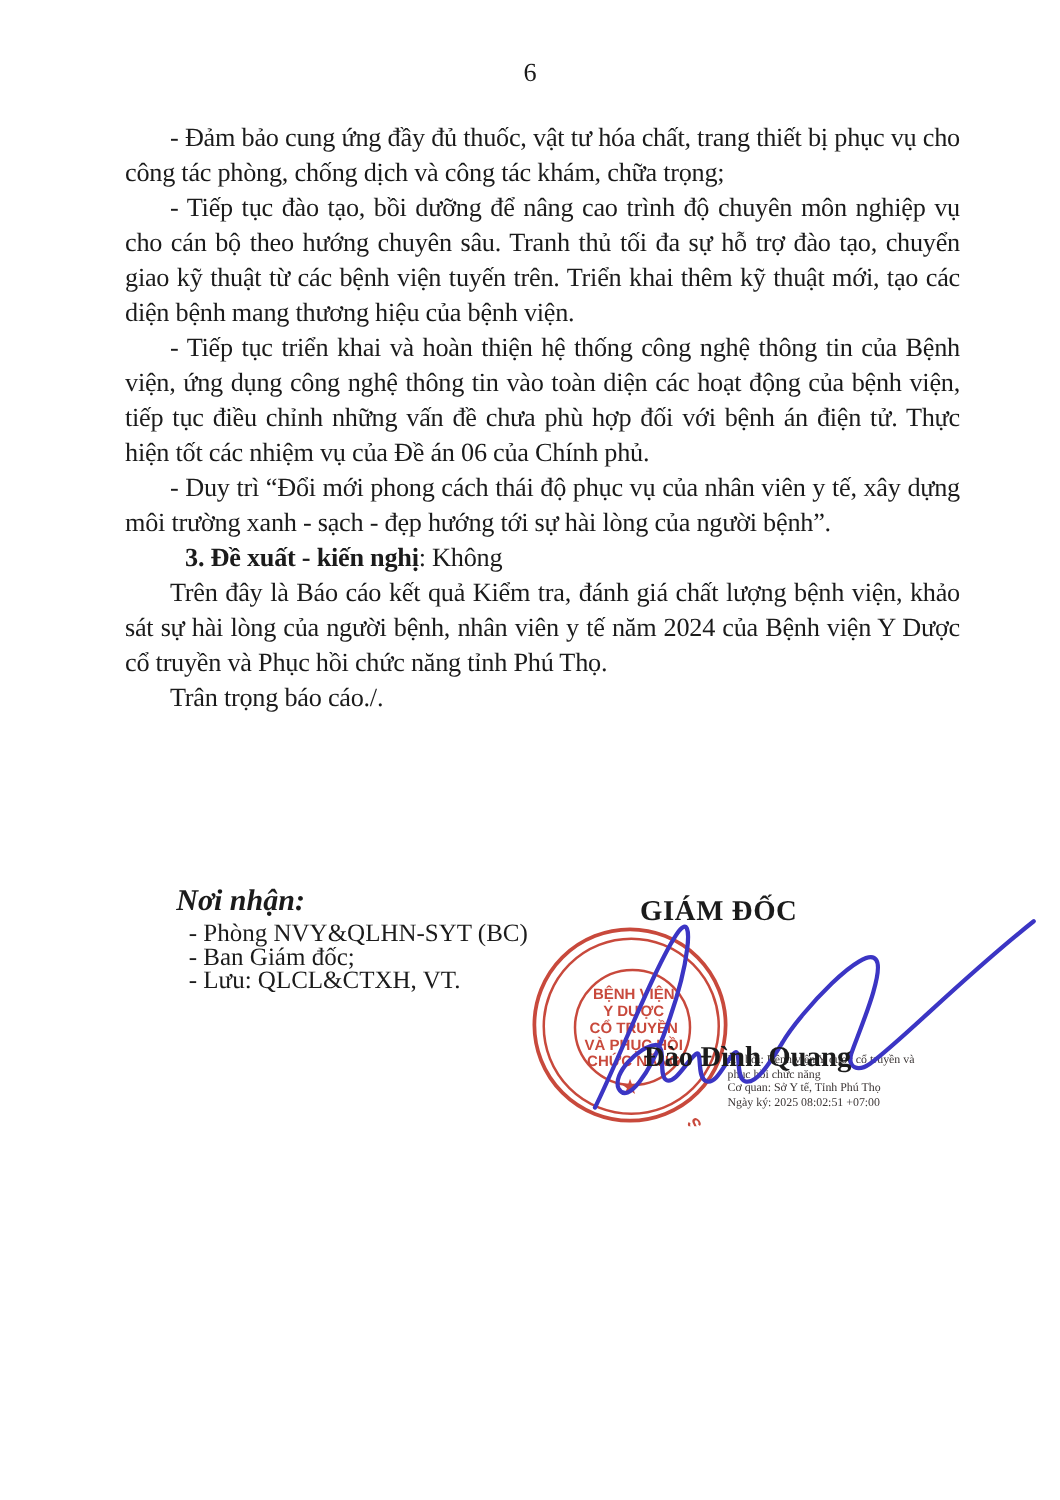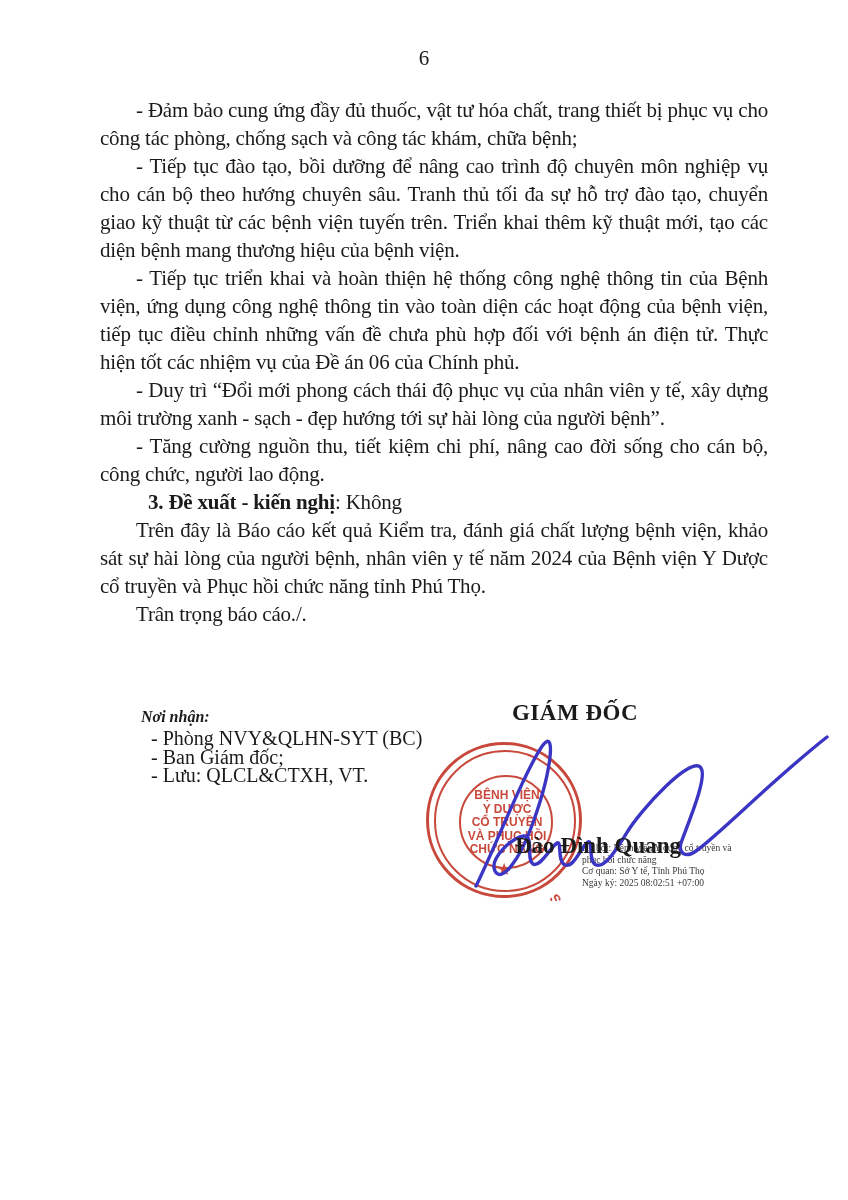--- a/index.html
+++ b/index.html
@@ -8,24 +8,24 @@
 
   .page-number { position:absolute; top:46px; left:0; width:848px; text-align:center;
                  font-size:21px; }
 
   .body-text { position:absolute; left:100px; top:96px; width:668px;
                font-size:21px; line-height:28px; text-align:justify; letter-spacing:-0.2px; }
   .para { text-indent:36px; margin:0; }
   .para b { font-weight:bold;margin-left:12px; }
 
   .recipients { position:absolute; left:141px; top:708px; width:300px; }
-  .recipients-label { font-weight:bold; font-style:italic; font-size:16px; margin-bottom:3px; }
+  .recipients-label { font-weight:bold; font-style:italic; font-size:24px; margin-bottom:3px; }
   .recipient-item { font-size:20px; line-height:18.5px; padding-left:10px; }
 
-  .sig-title { position:absolute; left:430px; top:700px; width:290px; text-align:center;
+  .sig-title { position:absolute; left:430px; top:716px; width:290px; text-align:center;
                font-weight:bold; font-size:23px; letter-spacing:0.5px; }
 
   
   .seal { position:absolute; left:426px; top:742px; width:156px; height:156px;
           border:3px solid #c43a2c; border-radius:50%; z-index:2; opacity:0.92; }
   .seal-ring2 { position:absolute; left:5px; top:5px; width:142px; height:142px;
                 border:2px solid #c43a2c; border-radius:50%; }
   .seal-inner { position:absolute; left:30px; top:30px; width:94px; height:94px;
                 border:2.5px solid #c43a2c; border-radius:50%; }
   .seal-center { position:absolute; left:0; top:44px; width:156px; text-align:center;
@@ -44,25 +44,24 @@
                  font-size:9.5px; line-height:11.5px; color:#3a3434; }
   .signer-name { position:absolute; left:478px; top:833px; width:240px; text-align:center;
                  font-weight:bold; font-size:23px; z-index:5; }
 </style>
 </head>
 <body>
 
 <div class="page-number">6</div>
 
 <div class="body-text">
-  <p class="para"><span>- Đảm bảo cung ứng đầy đủ thuốc, vật tư hóa chất, trang thiết bị phục vụ cho công tác phòng, chống sạch và công tác khám, chữa bệnh;</span></p>
+  <p class="para"><span>- Đảm bảo cung ứng đầy đủ thuốc, vật tư hóa chất, trang thiết bị phục vụ cho công tác phòng, chống dịch và công tác khám, chữa trọng;</span></p>
   <p class="para"><span>- Tiếp tục đào tạo, bồi dưỡng để nâng cao trình độ chuyên môn nghiệp vụ cho cán bộ theo hướng chuyên sâu. Tranh thủ tối đa sự hỗ trợ đào tạo, chuyển giao kỹ thuật từ các bệnh viện tuyến trên. Triển khai thêm kỹ thuật mới, tạo các diện bệnh mang thương hiệu của bệnh viện.</span></p>
   <p class="para"><span>- Tiếp tục triển khai và hoàn thiện hệ thống công nghệ thông tin của Bệnh viện, ứng dụng công nghệ thông tin vào toàn diện các hoạt động của bệnh viện, tiếp tục điều chỉnh những vấn đề chưa phù hợp đối với bệnh án điện tử. Thực hiện tốt các nhiệm vụ của Đề án 06 của Chính phủ.</span></p>
   <p class="para"><span>- Duy trì “Đổi mới phong cách thái độ phục vụ của nhân viên y tế, xây dựng môi trường xanh - sạch - đẹp hướng tới sự hài lòng của người bệnh”.</span></p>
-  <p class="para"><span>- Tăng cường nguồn thu, tiết kiệm chi phí, nâng cao đời sống cho cán bộ, công chức, người lao động.</span></p>
   <p class="para"><b>3. Đề xuất - kiến nghị</b><span>: Không</span></p>
   <p class="para"><span>Trên đây là Báo cáo kết quả Kiểm tra, đánh giá chất lượng bệnh viện, khảo sát sự hài lòng của người bệnh, nhân viên y tế năm 2024 của Bệnh viện Y Dược cổ truyền và Phục hồi chức năng tỉnh Phú Thọ.</span></p>
   <p class="para"><span>Trân trọng báo cáo./.</span></p>
 </div>
 
 <div class="recipients">
   <div class="recipients-label">Nơi nhận:</div>
   <div class="recipient-item">- Phòng NVY&amp;QLHN-SYT (BC)</div>
   <div class="recipient-item">- Ban Giám đốc;</div>
   <div class="recipient-item">- Lưu: QLCL&amp;CTXH, VT.</div>

